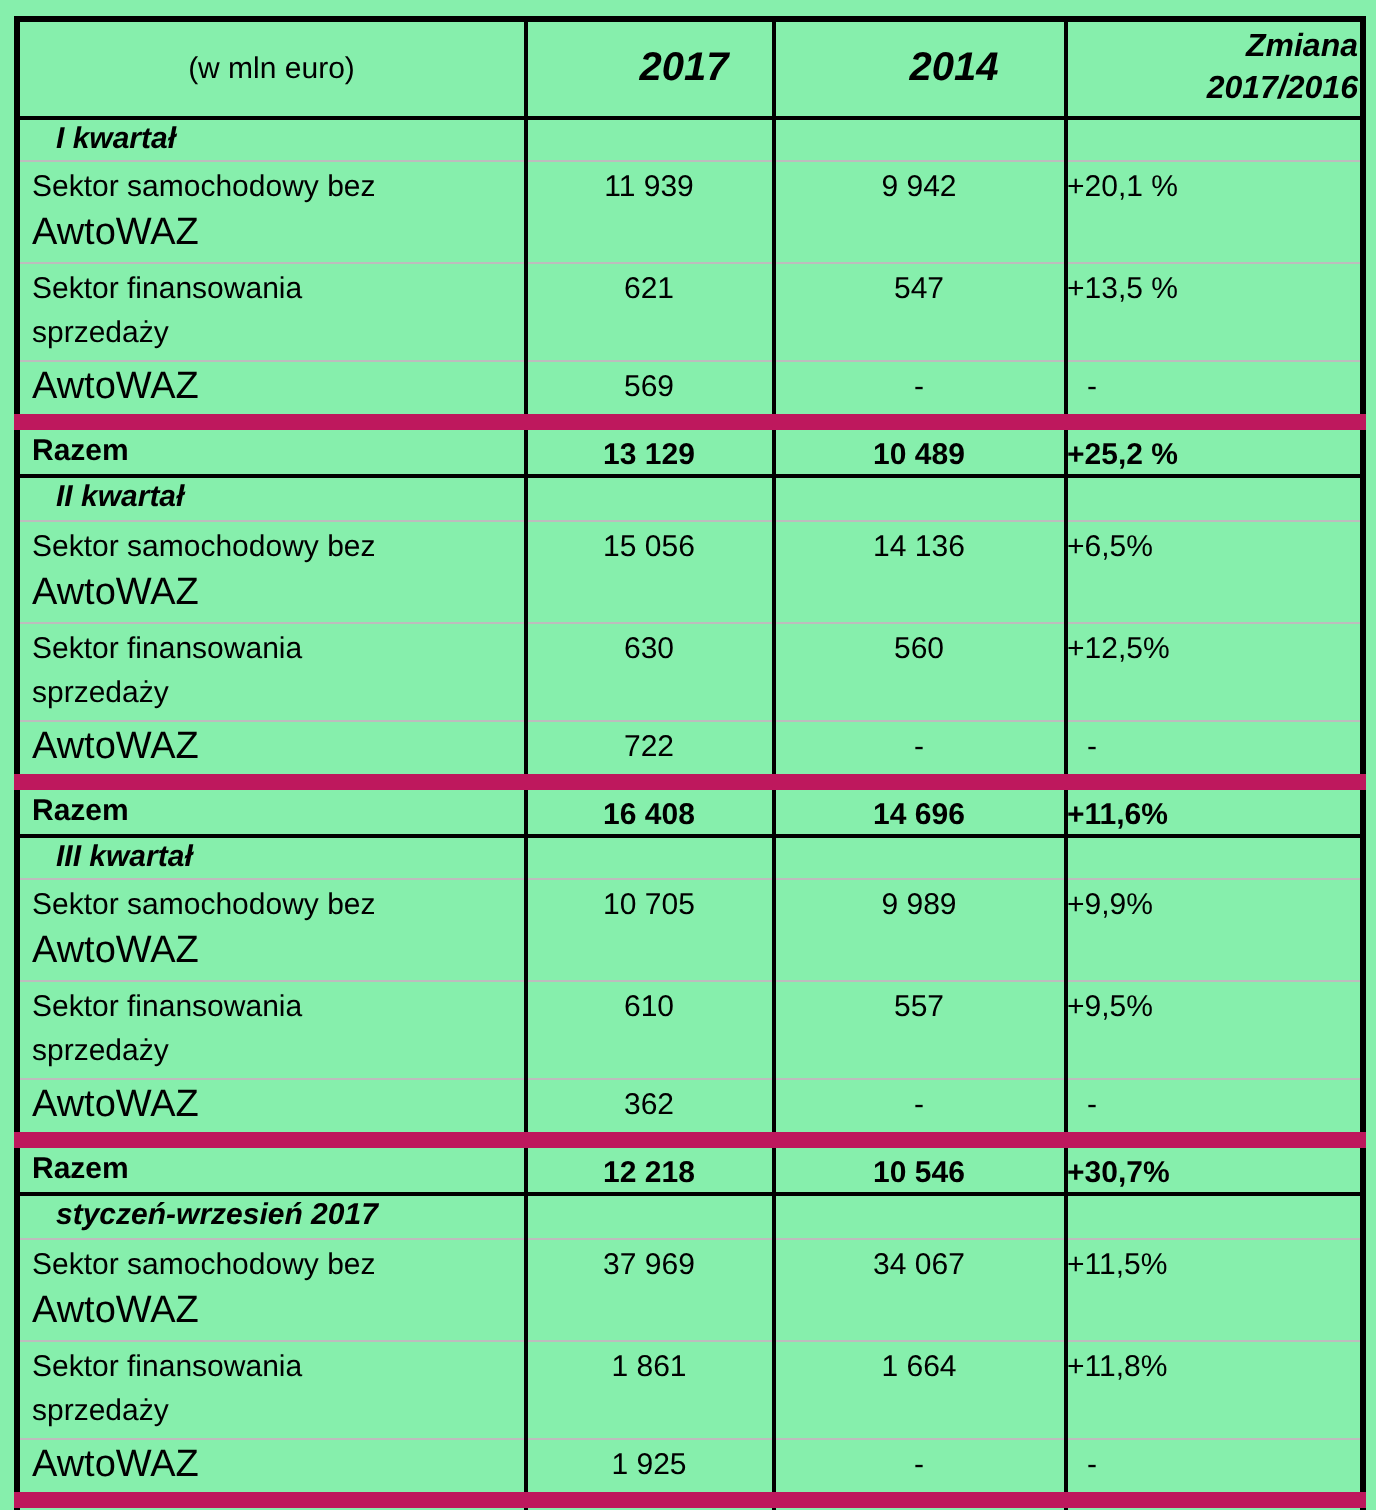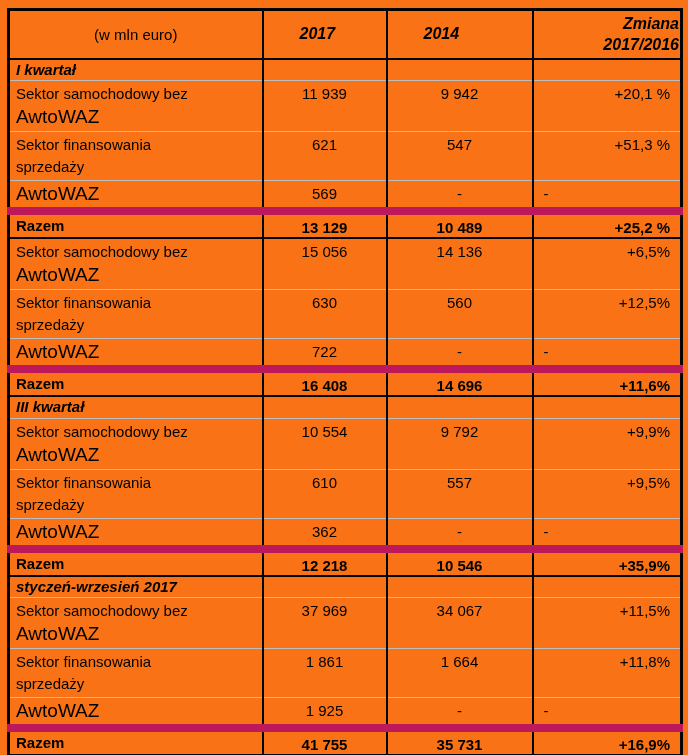--- a/index.html
+++ b/index.html
@@ -7,21 +7,21 @@
     padding: 0;
     background: #ffffff;
     color: #000000;
     font-family: "Liberation Sans", "DejaVu Sans", sans-serif;
   }
   .page {
     width: 688px;
     height: 755px;
     box-sizing: border-box;
     padding: 8px 7px;
-    background: #f97316;
+    background: #86efac;
   }
   table.fin {
     border-collapse: collapse;
     table-layout: fixed;
     width: 673px;
     border: 3px solid #000000;
   }
   col.c0 { width: 254px; }
   col.c1 { width: 124px; }
   col.c2 { width: 146px; }
@@ -38,48 +38,48 @@
     box-sizing: border-box;
   }
 
   
   tr.header { height: 49px; }
   tr.header td {
     border-bottom: 2px solid #000000;
     vertical-align: middle;
   }
   .hdr-unit { text-align: center; font-size: 15px; }
-  .hdr-year { text-align: left; font-weight: bold; font-style: italic; font-size: 16px; padding-left: 36px; }
+  .hdr-year { text-align: center; font-weight: bold; font-style: italic; font-size: 20px; padding-left: 36px; }
   .hdr-zmiana {
     text-align: right; font-weight: bold; font-style: italic;
     font-size: 16px; padding-left: 9px; line-height: 21px; margin-left: 11px;
   }
 
   
   tr.section { height: 22px; }
   tr.section td { border-top: 2px solid #000000; }
-  .sec-title { font-weight: bold; font-style: italic; padding: 1px 4px 1px 6px; font-size: 15px; }
+  .sec-title { font-weight: bold; font-style: italic; padding: 1px 4px 1px 18px; font-size: 15px; }
 
   
   tr.total { height: 23px; }
   tr.total td {
     border-top: 8px solid #be185d;
     border-bottom: 2px solid #000000;
     font-weight: bold;
   }
 
   tr.two-line { height: 49px; }
   tr.awtowaz { height: 26px; }
 
   .lbl { padding: 2px 4px 2px 6px; }
   .l1 { display: block; font-size: 15px; line-height: 22px; }
   .l2 { display: block; font-size: 19px; line-height: 24px; }
   .biglbl { font-size: 19px; line-height: 23px; padding-top: 1px; }
   .num { text-align: center; padding-top: 4px; }
-  .chg { text-align: right; padding: 4px 10px 0 0; }
+  .chg { padding: 4px 10px 0 0; }
   .chg.dash { text-align: left; padding-left: 10px; }
 </style>
 </head>
 <body>
 
 <div class="page">
   <table class="fin">
     <colgroup>
       <col class="c0">
         <col class="c1">
@@ -113,35 +113,41 @@
       <td class="num">9 942</td>
       <td class="chg">+20,1 %</td>
     </tr>
     <tr class="two-line">
       <td class="lbl">
         <span class="l1">Sektor finansowania</span>
         <span class="l1">sprzedaży</span>
       </td>
       <td class="num">621</td>
       <td class="num">547</td>
-      <td class="chg">+51,3 %</td>
+      <td class="chg">+13,5 %</td>
     </tr>
     <tr class="awtowaz">
       <td class="lbl biglbl">AwtoWAZ</td>
       <td class="num">569</td>
       <td class="num">-</td>
       <td class="chg dash">-</td>
     </tr>
     <tr class="total">
       <td class="lbl">Razem</td>
       <td class="num">13 129</td>
       <td class="num">10 489</td>
       <td class="chg">+25,2 %</td>
     </tr>
 
+    <tr class="section">
+      <td class="sec-title">II kwartał</td>
+      <td></td>
+      <td></td>
+      <td></td>
+    </tr>
     <tr class="two-line">
       <td class="lbl">
         <span class="l1">Sektor samochodowy bez</span>
         <span class="l2">AwtoWAZ</span>
       </td>
       <td class="num">15 056</td>
       <td class="num">14 136</td>
       <td class="chg">+6,5%</td>
     </tr>
     <tr class="two-line">
@@ -170,22 +176,22 @@
       <td class="sec-title">III kwartał</td>
       <td></td>
       <td></td>
       <td></td>
     </tr>
     <tr class="two-line">
       <td class="lbl">
         <span class="l1">Sektor samochodowy bez</span>
         <span class="l2">AwtoWAZ</span>
       </td>
-      <td class="num">10 554</td>
-      <td class="num">9 792</td>
+      <td class="num">10 705</td>
+      <td class="num">9 989</td>
       <td class="chg">+9,9%</td>
     </tr>
     <tr class="two-line">
       <td class="lbl">
         <span class="l1">Sektor finansowania</span>
         <span class="l1">sprzedaży</span>
       </td>
       <td class="num">610</td>
       <td class="num">557</td>
       <td class="chg">+9,5%</td>
@@ -193,21 +199,21 @@
     <tr class="awtowaz">
       <td class="lbl biglbl">AwtoWAZ</td>
       <td class="num">362</td>
       <td class="num">-</td>
       <td class="chg dash">-</td>
     </tr>
     <tr class="total">
       <td class="lbl">Razem</td>
       <td class="num">12 218</td>
       <td class="num">10 546</td>
-      <td class="chg">+35,9%</td>
+      <td class="chg">+30,7%</td>
     </tr>
 
     <tr class="section">
       <td class="sec-title">styczeń-wrzesień 2017</td>
       <td></td>
       <td></td>
       <td></td>
     </tr>
     <tr class="two-line">
       <td class="lbl">

